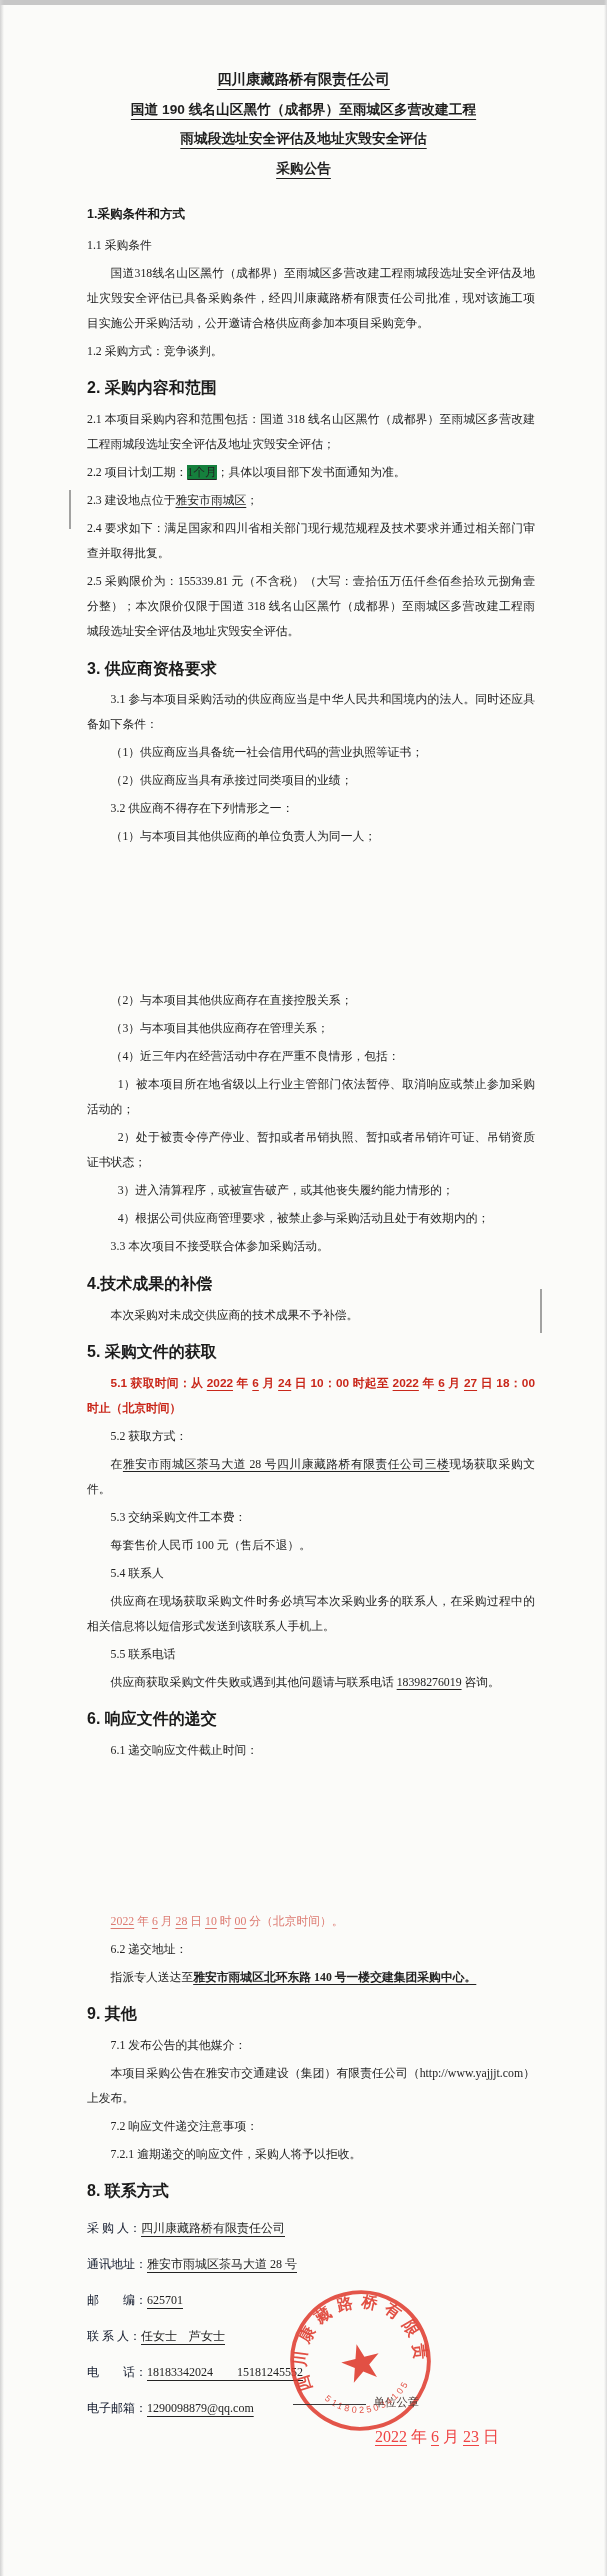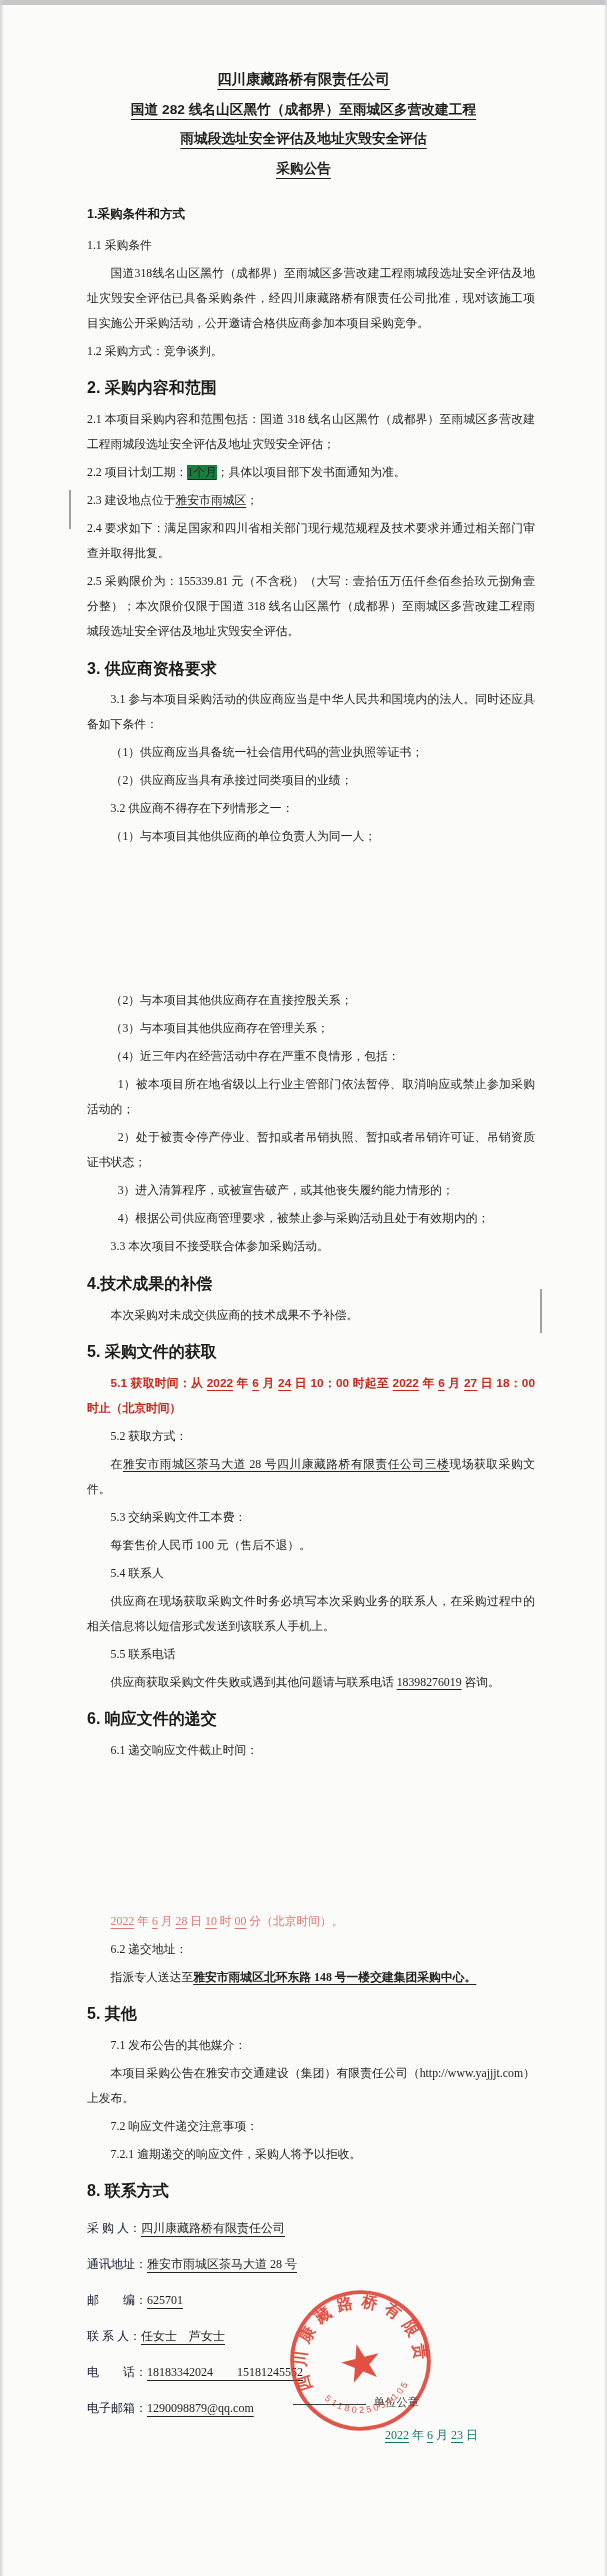--- a/index.html
+++ b/index.html
@@ -32,36 +32,36 @@
   .red1{color:#c9271a;font-weight:bold;font-family:"Liberation Sans",sans-serif;}
   .red2{color:#dd7b72;}
 
   .sig{position:relative;margin:6px 72px 0 87px;height:258px;font-size:12px;}
   .c-row{line-height:36px;white-space:pre;}
   .c-row .lab{color:#0f172a;}
   .c-row .val{text-decoration:underline;text-underline-offset:3.8px;padding-right:26px;}
   .seal-wrap{position:absolute;left:199px;top:76px;width:149px;height:149px;transform:rotate(-14deg);opacity:.93;pointer-events:none;}
   .stamp-note{position:absolute;left:206px;top:185px;white-space:nowrap;color:#4a3c38;font-size:11.4px;}
   .stamp-note .sig-line{display:inline-block;width:73px;border-bottom:1.2px solid #3a3a3a;vertical-align:1.5px;margin-right:7.6px;}
-  .sig-date{position:absolute;left:298px;top:217px;font-size:12px;color:#0f766e;white-space:nowrap;}
+  .sig-date{position:absolute;left:288px;top:217px;font-size:16px;color:#ef4444;white-space:nowrap;}
   .sig-date .u{text-decoration:underline;text-underline-offset:3px;}
 </style>
 </head>
 <body>
 
 <div class="paper">
   <div class="topstrip"></div>
   <div class="edge-l"></div>
   <div class="edge-r"></div>
   <div class="artifact" style="left:69px;top:490px;height:39px;"></div>
   <div class="artifact" style="left:540px;top:1289px;height:44px;"></div>
 
   <header class="doc-header">
     <div class="t1">四川康藏路桥有限责任公司</div>
-    <div class="t2">国道 282 线名山区黑竹（成都界）至雨城区多营改建工程</div>
+    <div class="t2">国道 190 线名山区黑竹（成都界）至雨城区多营改建工程</div>
     <div class="t3">雨城段选址安全评估及地址灾毁安全评估</div>
     <div class="t4">采购公告</div>
   </header>
 
   <main id="doc-body">
       <div class="heading h-first">1.采购条件和方式</div>
       <div class="para">1.1 采购条件</div>
       <div class="para ind">国道318线名山区黑竹（成都界）至雨城区多营改建工程雨城段选址安全评估及地址灾毁安全评估已具备采购条件，经四川康藏路桥有限责任公司批准，现对该施工项目实施公开采购活动，公开邀请合格供应商参加本项目采购竞争。</div>
       <div class="para">1.2 采购方式：竞争谈判。</div>
       <div class="heading">2. 采购内容和范围</div>
@@ -95,22 +95,22 @@
       <div class="para ind">每套售价人民币 100  元（售后不退）。</div>
       <div class="para ind">5.4 联系人</div>
       <div class="para ind">供应商在现场获取采购文件时务必填写本次采购业务的联系人，在采购过程中的相关信息将以短信形式发送到该联系人手机上。</div>
       <div class="para ind">5.5 联系电话</div>
       <div class="para ind">供应商获取采购文件失败或遇到其他问题请与联系电话 <span class="u">18398276019</span> 咨询。</div>
       <div class="heading">6. 响应文件的递交</div>
       <div class="para ind">6.1 递交响应文件截止时间：</div>
       <div class="gap gap2"></div>
       <div class="para ind red2"><span class="u">2022</span> 年 <span class="u">6</span> 月 <span class="u">28</span> 日 <span class="u">10</span> 时 <span class="u">00</span> 分（北京时间）。</div>
       <div class="para ind">6.2 递交地址：</div>
-      <div class="para ind">指派专人送达至<span class="u b">雅安市雨城区北环东路 148 号一楼交建集团采购中心。</span></div>
-      <div class="heading">5. 其他</div>
+      <div class="para ind">指派专人送达至<span class="u b">雅安市雨城区北环东路 140 号一楼交建集团采购中心。</span></div>
+      <div class="heading">9. 其他</div>
       <div class="para ind">7.1 发布公告的其他媒介：</div>
       <div class="para ind">本项目采购公告在雅安市交通建设（集团）有限责任公司（http://www.yajjjt.com）上发布。</div>
       <div class="para ind">7.2 响应文件递交注意事项：</div>
       <div class="para ind">7.2.1 逾期递交的响应文件，采购人将予以拒收。</div>
       <div class="heading">8. 联系方式</div>
     </main>
 
   <section class="sig">
     <div id="contact-rows">
         <div class="c-row"><span class="lab">采 购 人：</span><span class="val">四川康藏路桥有限责任公司</span></div>

